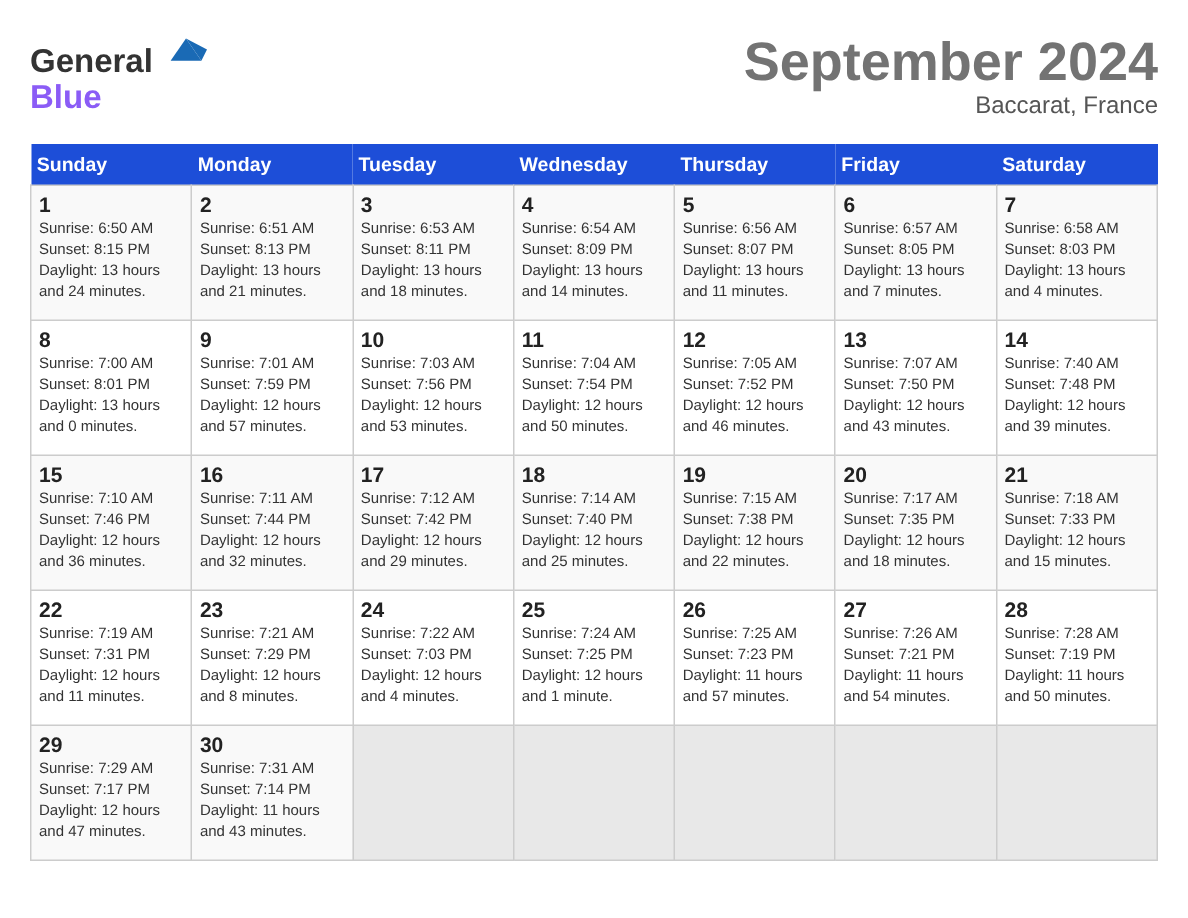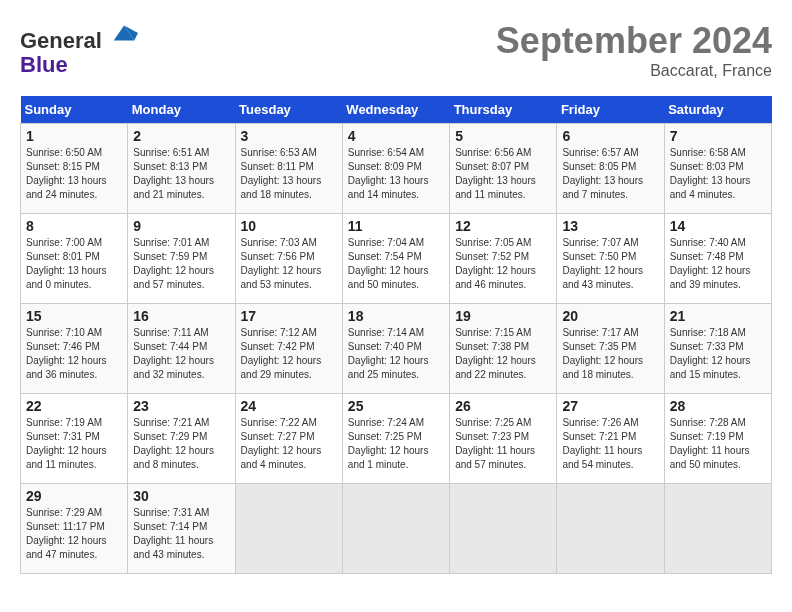--- a/index.html
+++ b/index.html
@@ -19,21 +19,21 @@
     .logo {
       display: flex;
       align-items: center;
     }
     .logo-text {
       font-size: 22px;
       font-weight: bold;
       line-height: 1.1;
     }
     .logo-general { color: #333; }
-    .logo-blue { color: #4c1d95; }
+    .logo-blue { color: #8b5cf6; }
     .logo-icon {
       width: 28px;
       height: 28px;
       margin-left: 2px;
     }
     .title-block {
       text-align: right;
     }
     .month-title {
       font-size: 36px;
@@ -317,21 +317,21 @@
         <div class="day-info">
           <span>Sunrise: 7:21 AM</span><br>
           <span>Sunset: 7:29 PM</span><br>
           <span>Daylight: 12 hours and 8 minutes.</span>
         </div>
       </td>
       <td>
         <span class="day-num">24</span>
         <div class="day-info">
           <span>Sunrise: 7:22 AM</span><br>
-          <span>Sunset: 7:27 PM</span><br>
+          <span>Sunset: 7:03 PM</span><br>
           <span>Daylight: 12 hours and 4 minutes.</span>
         </div>
       </td>
       <td>
         <span class="day-num">25</span>
         <div class="day-info">
           <span>Sunrise: 7:24 AM</span><br>
           <span>Sunset: 7:25 PM</span><br>
           <span>Daylight: 12 hours and 1 minute.</span>
         </div>
@@ -360,21 +360,21 @@
           <span>Daylight: 11 hours and 50 minutes.</span>
         </div>
       </td>
     </tr>
 
     <tr>
       <td>
         <span class="day-num">29</span>
         <div class="day-info">
           <span>Sunrise: 7:29 AM</span><br>
-          <span>Sunset: 11:17 PM</span><br>
+          <span>Sunset: 7:17 PM</span><br>
           <span>Daylight: 12 hours and 47 minutes.</span>
         </div>
       </td>
       <td>
         <span class="day-num">30</span>
         <div class="day-info">
           <span>Sunrise: 7:31 AM</span><br>
           <span>Sunset: 7:14 PM</span><br>
           <span>Daylight: 11 hours and 43 minutes.</span>
         </div>

